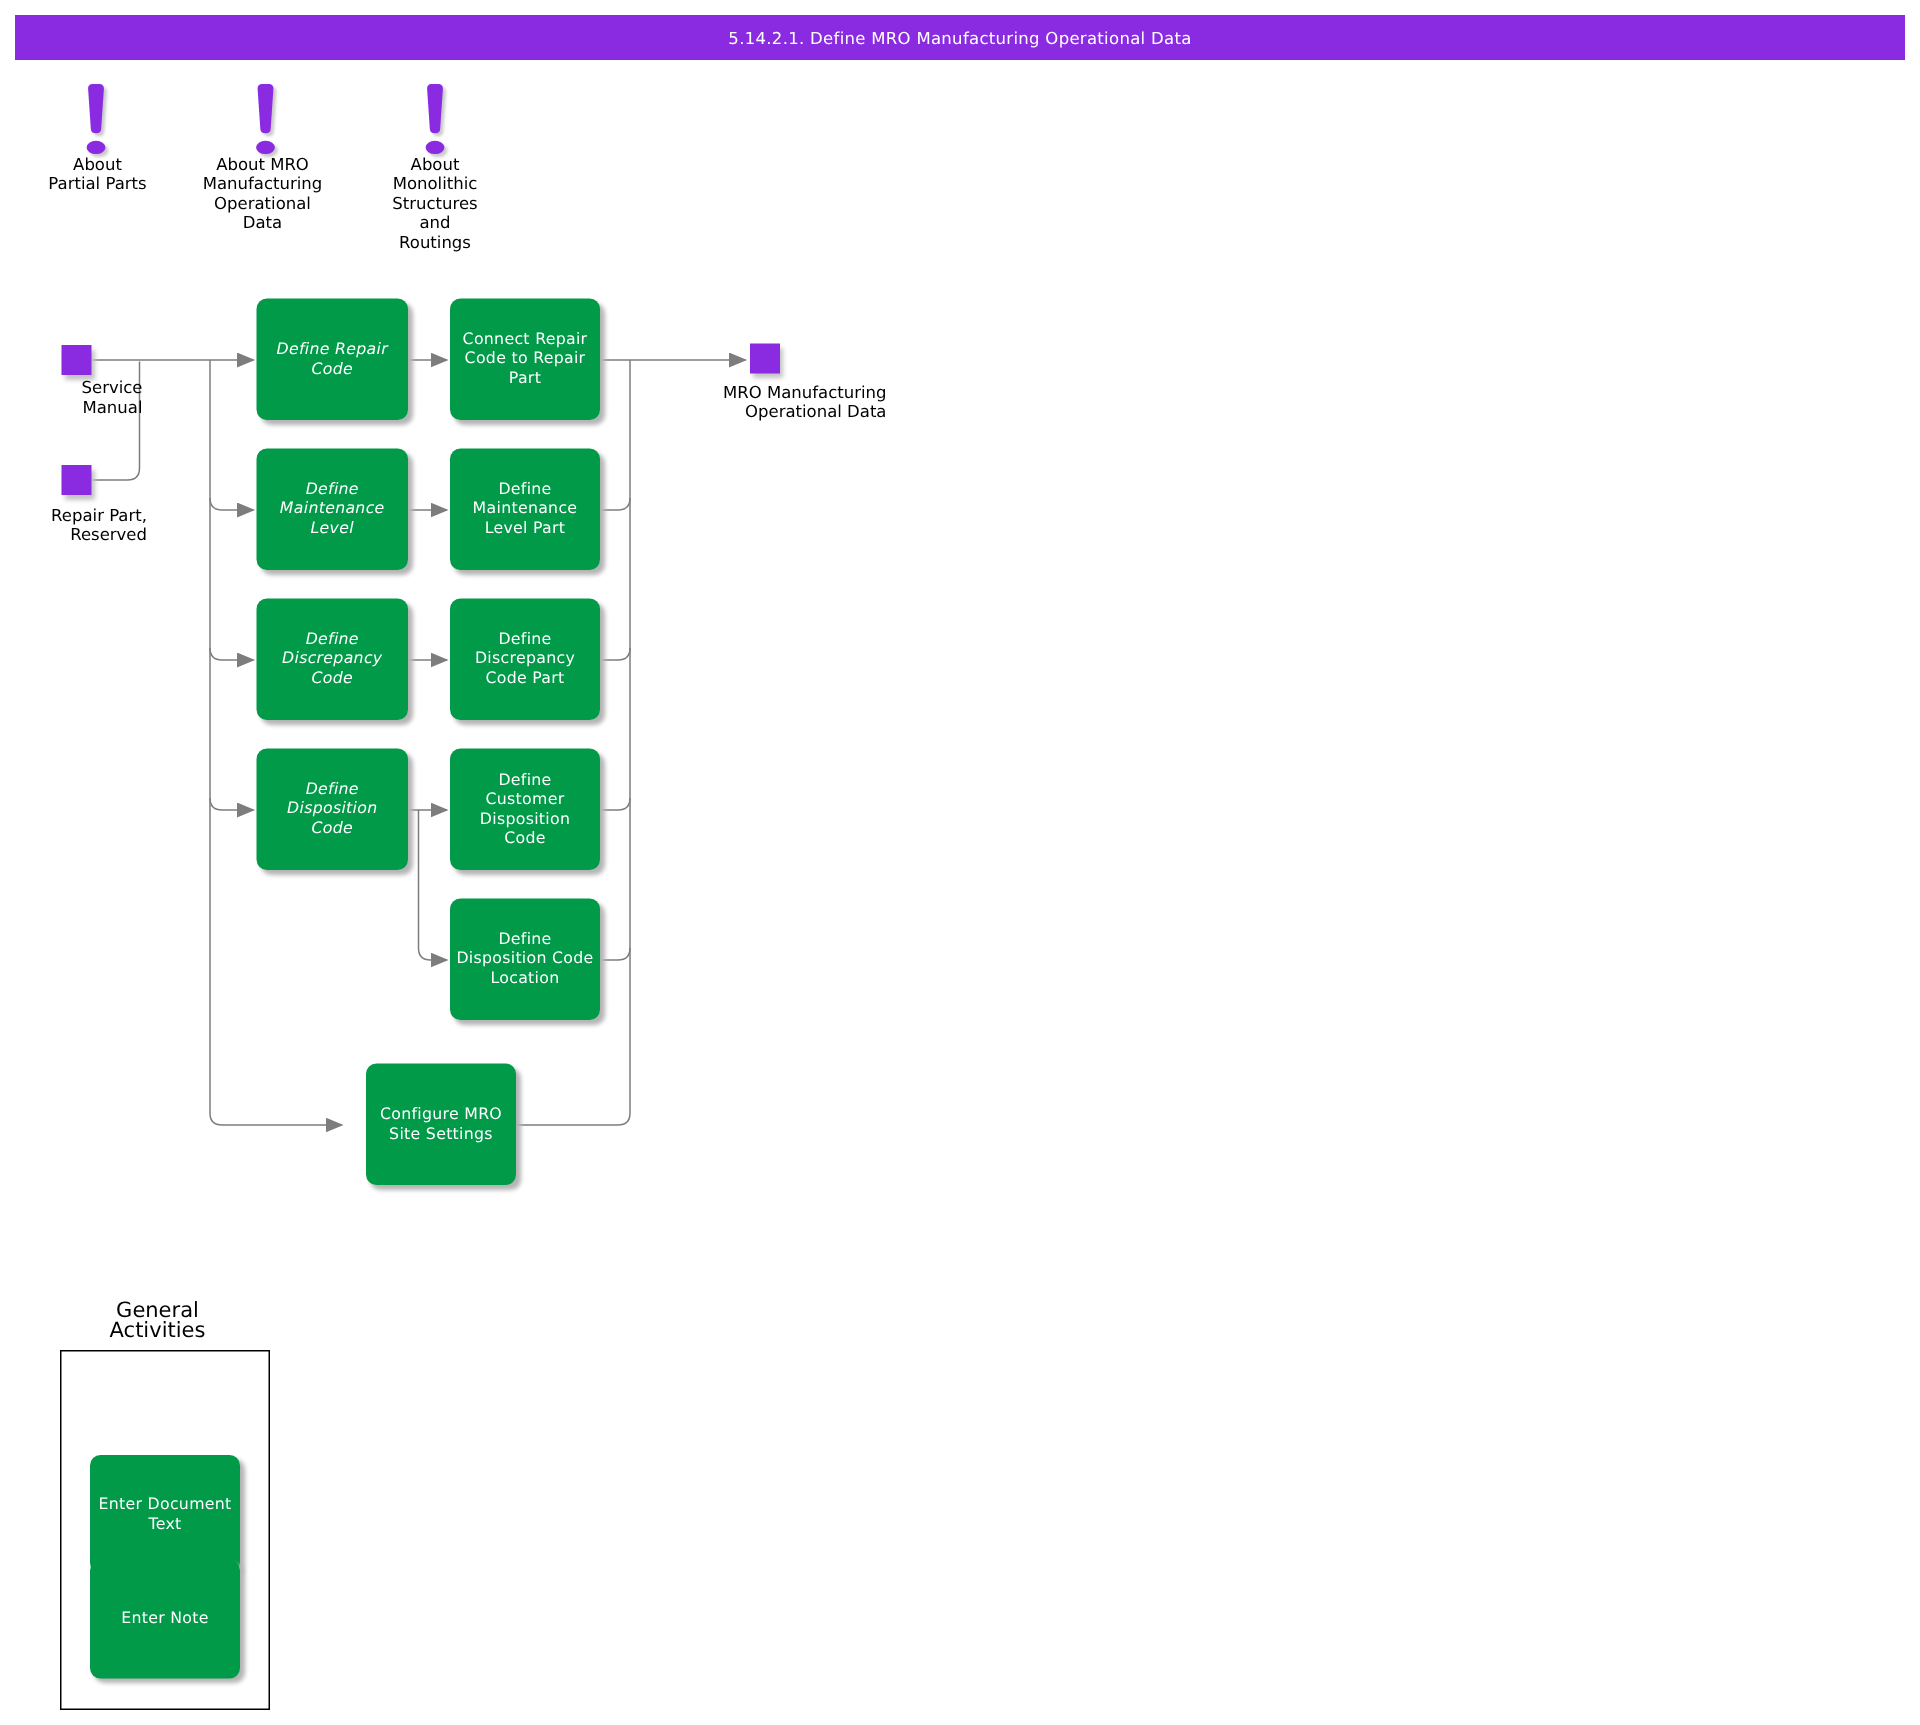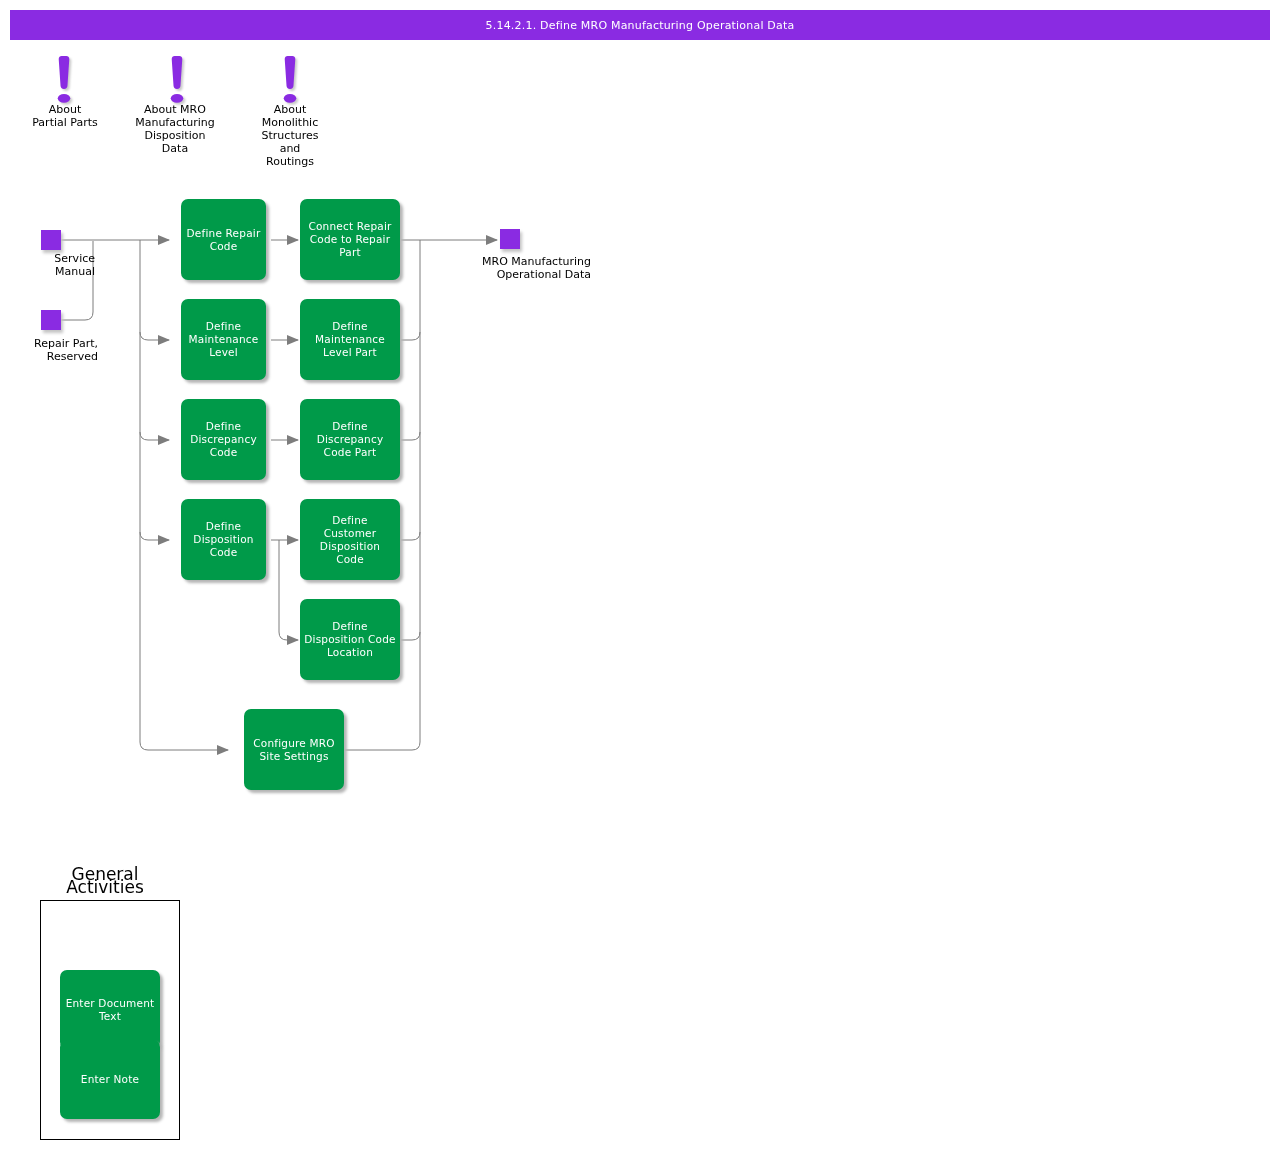--- a/index.html
+++ b/index.html
@@ -34,31 +34,31 @@
     color:#000;white-space:pre-line;
   }
   
   .task{
     position:absolute;background:var(--green);border-radius:7px;
     box-shadow:3px 3px 3px #b5b5b5;color:#ffffff;
     font-size:10.5px;line-height:13px;letter-spacing:.2px;
     display:flex;align-items:center;justify-content:center;text-align:center;
     white-space:pre-line;cursor:pointer;
   }
-  .task.col-l{left:181px;width:85px;height:81px;}
+  .task.col-l{left:171px;width:101px;height:81px;font-style:italic;}
   .task.col-r{left:300px;width:100px;height:81px;}
   
   .connsvg{position:absolute;left:0;top:0;pointer-events:none;}
   .conn{stroke:var(--line);stroke-width:1;fill:none;}
   .arrowhead{fill:var(--line);}
   
   .ga-border{position:absolute;left:40px;top:900px;width:140px;height:240px;
     border:1px solid #000;box-sizing:border-box;background:#fff;}
   .ga-label{position:absolute;left:45px;top:868px;width:120px;text-align:center;
-    font-size:17px;line-height:13px;color:#000;white-space:pre-line;}
+    font-size:14px;line-height:13px;color:#000;white-space:pre-line;}
   .ga-task{left:60px;width:100px;height:79px;}
 </style>
 </head>
 <body>
 
 <div id="canvas">
 
   <div class="titlebar">5.14.2.1. Define MRO Manufacturing Operational Data</div>
 
   <svg class="excl-svg" style="left:47px;top:56px" width="34" height="50" viewBox="0 0 34 52">
@@ -71,21 +71,21 @@
 Partial Parts</div>
 
   <svg class="excl-svg" style="left:160px;top:56px" width="34" height="50" viewBox="0 0 34 52">
     <g fill="var(--purple)">
       <path d="M11.5,3 C11.5,1.3 12.8,0 14.5,0 L19.5,0 C21.2,0 22.5,1.3 22.5,3 L20.6,31 C20.5,33.2 19.3,34.2 17,34.2 C14.7,34.2 13.5,33.2 13.4,31 Z"></path>
       <ellipse cx="17" cy="44" rx="6.5" ry="4.6"></ellipse>
     </g>
   </svg>
   <div class="icon-label" style="left:125px;top:103px;width:100px">About MRO
 Manufacturing
-Disposition
+Operational
 Data</div>
 
   <svg class="excl-svg" style="left:273px;top:56px" width="34" height="50" viewBox="0 0 34 52">
     <g fill="var(--purple)">
       <path d="M11.5,3 C11.5,1.3 12.8,0 14.5,0 L19.5,0 C21.2,0 22.5,1.3 22.5,3 L20.6,31 C20.5,33.2 19.3,34.2 17,34.2 C14.7,34.2 13.5,33.2 13.4,31 Z"></path>
       <ellipse cx="17" cy="44" rx="6.5" ry="4.6"></ellipse>
     </g>
   </svg>
   <div class="icon-label" style="left:245px;top:103px;width:90px">About
 Monolithic

